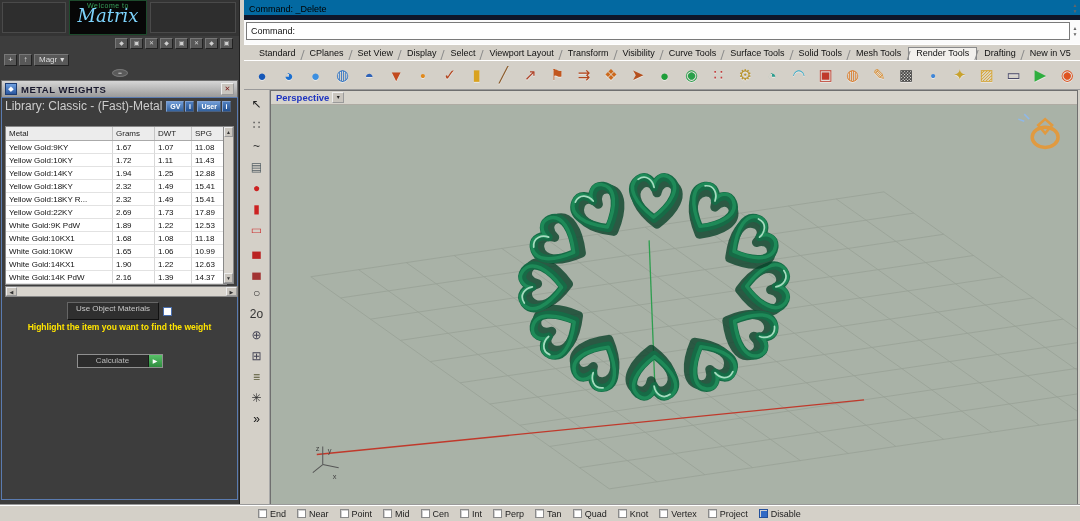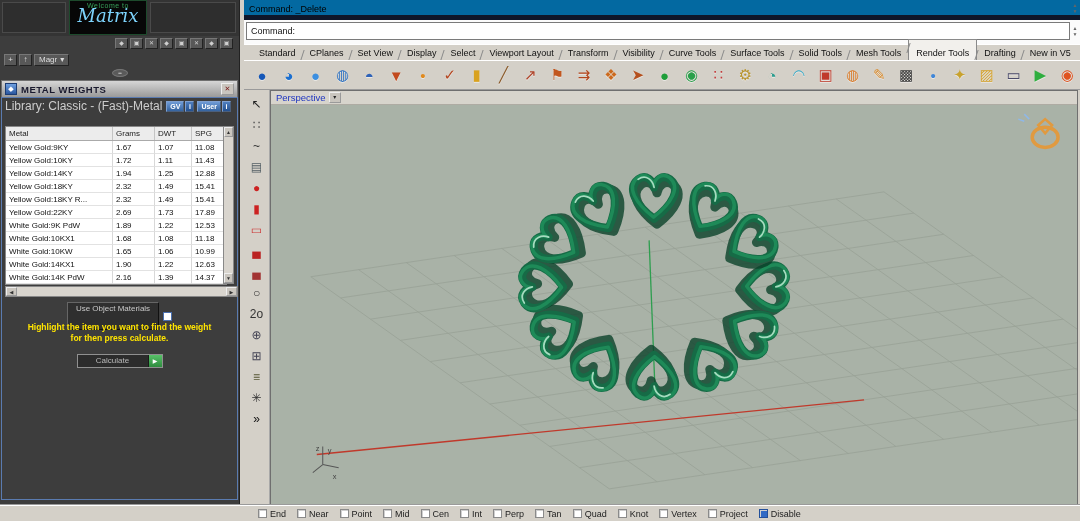--- a/index.html
+++ b/index.html
@@ -37,21 +37,21 @@
   .thead { background:#ececec; border-bottom:1px solid #aaa; height:14px; }
   .thead span { font-size:8px; color:#222; padding:2px 0 0 3px; border-right:1px solid #c4c4c4; }
   .trow span { font-size:8px; color:#111; padding:2px 0 0 3px; border-right:1px solid #d8d8d8; border-bottom:1px solid #e2e2e2; white-space:nowrap; overflow:hidden; }
   .c-metal { width:107px; } .c-grams { width:42px; } .c-dwt { width:37px; } .c-spg { width:34px; border-right:none !important; }
   .vscroll { position:absolute; right:3px; top:28px; width:11px; height:158px; background:#d9d5ce; border:1px solid #888; display:flex; flex-direction:column; justify-content:space-between; }
   .sarrow { height:10px; background:#cac6bf; border:1px outset #eee; font-size:5px; line-height:8px; text-align:center; color:#333; }
   .hscroll { position:absolute; left:3px; top:188px; width:233px; height:11px; background:#d9d5ce; border:1px solid #888; display:flex; justify-content:space-between; }
   .hscroll .sarrow { width:11px; height:100%; }
 
   .use-mat-row { position:absolute; left:0; top:204px; width:100%; display:flex; justify-content:center; align-items:center; gap:4px; }
-  .use-mat-btn { background:#2f2f2f; border:1px outset #666; color:#c9c9c9; font-size:8px; padding:1px 8px 16px; }
+  .use-mat-btn { background:#2f2f2f; border:1px outset #666; color:#c9c9c9; font-size:8px; padding:1px 8px 6px; }
   .use-mat-box { width:9px; height:9px; background:#fff; border:1px solid #4a6fae; }
 
   .instruction { position:absolute; left:0; top:224px; width:100%; text-align:center; color:#ffe400; font-size:8.5px; font-weight:bold; line-height:11px; }
 
   .calc-row { position:absolute; left:0; top:256px; width:100%; display:flex; justify-content:center; }
   .calc-btn { display:flex; width:86px; height:14px; border:1px solid #909090; background:#2c2c2c; }
   .calc-label { flex:1; color:#b9b9b9; font-size:8px; text-align:center; line-height:12px; }
   .calc-go { width:14px; background:linear-gradient(#58c268,#2f8c3f); border-left:1px solid #1a1a1a; color:#fff; font-size:6px; line-height:12px; text-align:center; }
 
   
@@ -60,31 +60,31 @@
 
   .cmd-history { position:absolute; left:0; top:0; width:100%; height:20px; background:#0369a1; border-bottom:5px solid #0f172a; font-size:9px; padding:4px 0 0 5px; color:#000; }
   .cmd-input-row { position:absolute; left:0; top:20px; width:100%; height:24px; background:#fbfbfb; }
   .cmd-input-box { position:absolute; left:2px; top:2px; right:10px; bottom:4px; border:1px solid #7a7a7a; background:#fff; display:flex; align-items:center; padding-left:4px; font-size:9px; }
   .cmd-input-box input { border:none; outline:none; flex:1; font:inherit; margin-left:3px; }
   .mini-scroll { position:absolute; right:1px; width:8px; display:flex; flex-direction:column; gap:1px; color:#666; font-size:5px; line-height:5px; text-align:center; }
 
   .tab-bar { position:absolute; left:0; top:44px; width:100%; height:16px; background:#d4d0c8; border-top:1px solid #fff; display:flex; align-items:flex-end; padding-left:8px; font-size:9px; }
   .tab { position:relative; padding:1px 7px 2px; color:#111; white-space:nowrap; }
   .tab + .tab::before { content:""; position:absolute; left:-1px; top:3px; height:10px; border-left:1px solid #8a8a8a; transform:skewX(-18deg); }
-  .tab.active { background:#f2f0ec; border:1px solid #8a8a8a; border-bottom:none; padding-top:8px; }
+  .tab.active { background:#f2f0ec; border:1px solid #8a8a8a; border-bottom:none; padding-top:0; }
 
   .ribbon { position:absolute; left:0; top:60px; width:100%; height:30px; background:#d4d0c8; border-top:1px solid #fff; border-bottom:1px solid #9a9a9a; display:flex; align-items:center; padding-left:5px; gap:1px; overflow:hidden; }
   .ricon { width:26px; height:24px; display:flex; align-items:center; justify-content:center; font-size:15px; text-shadow:0 1px 0 rgba(255,255,255,.5); }
 
   .workspace { position:absolute; left:0; top:90px; width:100%; height:415px; }
   .tool-strip { position:absolute; left:0; top:0; width:26px; height:100%; background:#d4d0c8; border-right:1px solid #a8a8a8; display:flex; flex-direction:column; align-items:center; padding-top:8px; gap:9px; }
   .sicon { font-size:12px; line-height:12px; }
   .viewport { position:absolute; left:26px; top:0; right:2px; bottom:0; border:1px solid #6f6f6f; background:#a9b2a7; }
   .vp-topband { position:absolute; left:0; top:0; width:100%; height:14px; background:#d7d4cc; border-bottom:1px solid #aeaba3; display:flex; align-items:center; padding-left:5px; gap:3px; }
-  .vp-title { color:#1f35c0; font-size:9.5px; font-weight:normal; }
+  .vp-title { color:#1f35c0; font-size:9.5px; font-weight:bold; }
   .vp-drop { width:12px; height:11px; background:#c9c5be; border:1px outset #eee; font-size:6px; line-height:9px; text-align:center; color:#222; }
   .vp-canvas { position:absolute; left:0; top:14px; right:0; bottom:0; }
   .vp-canvas svg { width:100%; height:100%; display:block; }
 
   
   #status-bar { position:absolute; left:244px; right:0; bottom:0; height:16px; background:#d4d0c8; border-top:1px solid #fff; box-shadow:0 -1px 0 #9a9a9a; display:flex; align-items:center; padding-left:14px; }
   #corner { position:absolute; left:0; bottom:0; width:244px; height:16px; background:#d4d0c8; border-top:1px solid #fff; box-shadow:0 -1px 0 #9a9a9a; }
   .osnap { display:flex; align-items:center; margin-right:11px; }
   .osnap .box { width:9px; height:9px; background:#fff; border:1px solid #8a8a8a; box-shadow:inset 1px 1px 0 #cfcfcf; }
   .osnap.checked .box { background:#316ac5; border-color:#24509a; }
@@ -244,21 +244,20 @@
       <span class="sarrow">▶</span>
     </div>
 
     <div class="use-mat-row">
       <span class="use-mat-btn">Use Object Materials</span>
       <span class="use-mat-box"></span>
     </div>
 
     <div class="instruction">
       <div>Highlight the item you want to find the weight</div>
-      <div>for then press calculate.</div>
     </div>
 
     <div class="calc-row">
       <div class="calc-btn">
         <span class="calc-label">Calculate</span>
         <span class="calc-go">▶</span>
       </div>
     </div>
   </div>
 </div>

